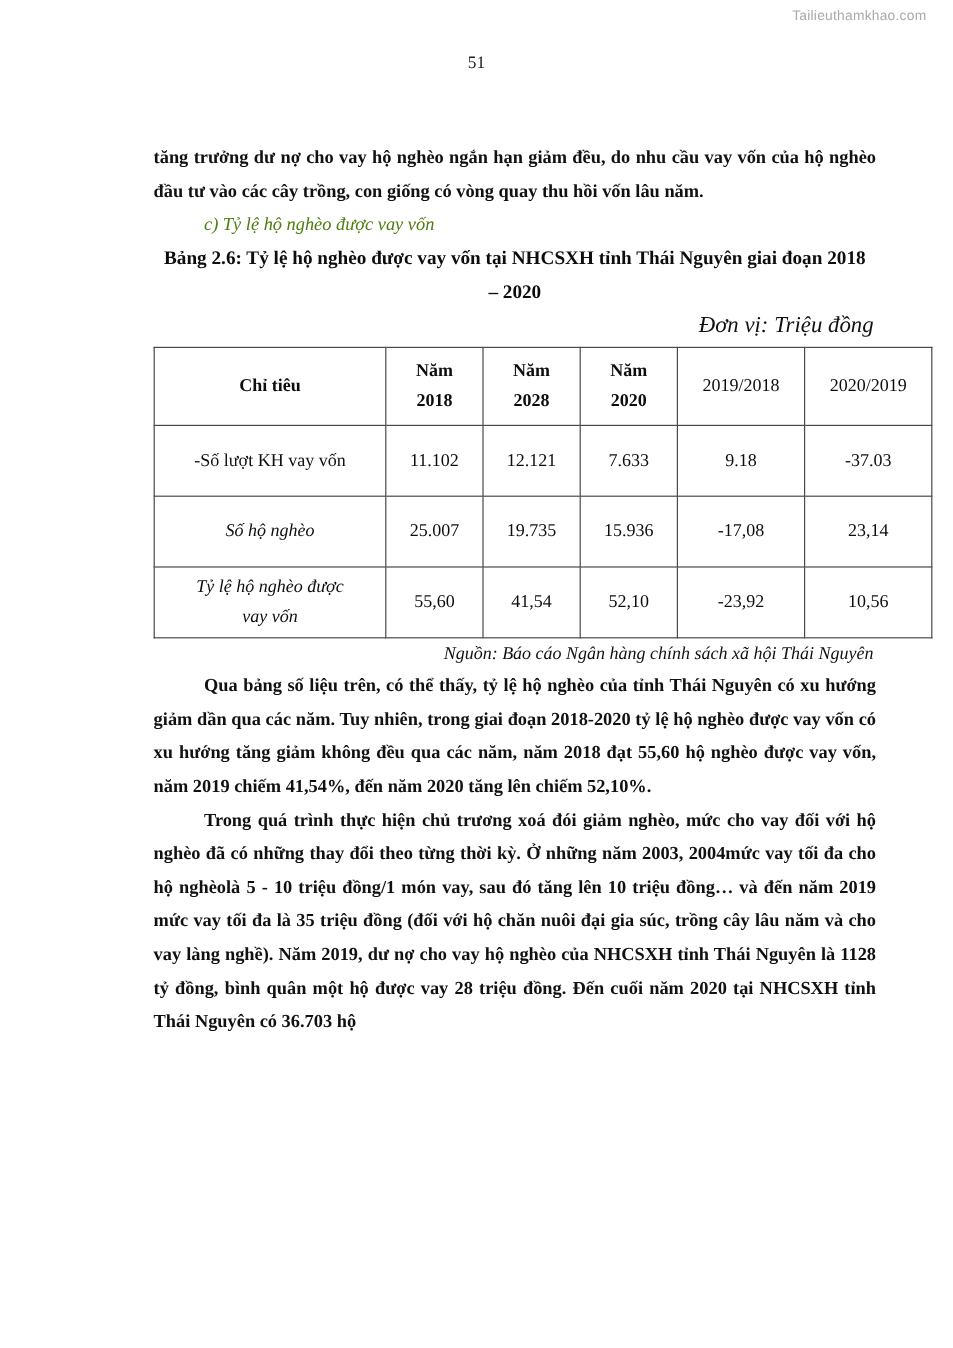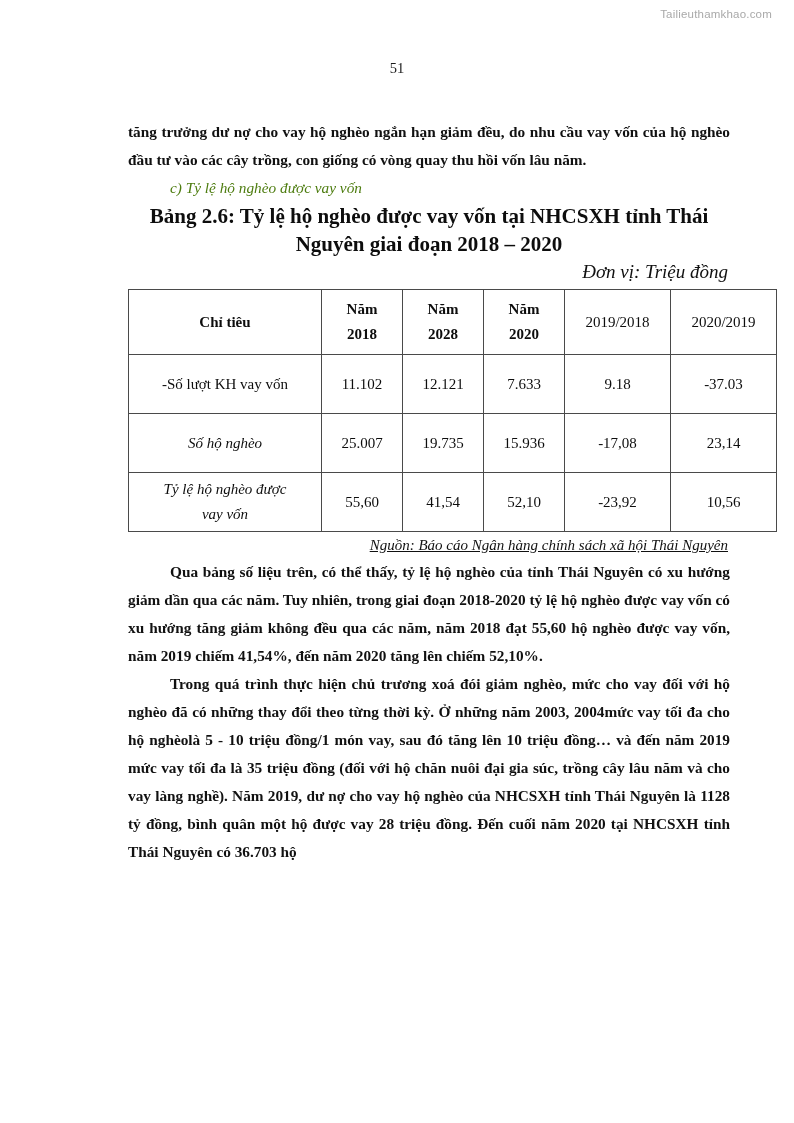--- a/index.html
+++ b/index.html
@@ -32,21 +32,21 @@
     font-family: "Liberation Sans", "DejaVu Sans", sans-serif;
     font-size: 11.5px;
     color: #a9a9a9;
     letter-spacing: 0.2px;
     user-select: none;
   }
 
   
   .page-number {
     position: absolute;
-    top: 60px;
+    top: 45px;
     left: 0;
     width: 794px;
     text-align: center;
     font-size: 14.5px;
     color: #1a1a1a;
   }
 
   
   .content {
     position: absolute;
@@ -72,21 +72,21 @@
     margin: 0;
     padding-left: 42px;
     font-size: 15.3px;
     line-height: 28px;
     font-style: italic;
     color: #4d7c0f;
   }
 
   p.table-title {
     margin: 0;
-    font-size: 21px;
+    font-size: 16px;
     line-height: 28px;
     font-weight: bold;
     text-align: center;
     padding: 0 4px;
     color: #0d0d0d;
   }
 
   p.unit-line {
     margin: 0;
     font-size: 19px;
@@ -98,21 +98,20 @@
   }
 
   p.source-line {
     margin: 0;
     font-size: 15.0px;
     line-height: 26px;
     font-style: italic;
     text-align: right;
     padding-right: 2px;
     color: #111111;
-    text-decoration: underline;
   }
   .spacer-xs { height: 3px; }
 
   
   table.data-table {
     border-collapse: collapse;
     width: 602px;
     table-layout: fixed;
     margin: 0;
   }

